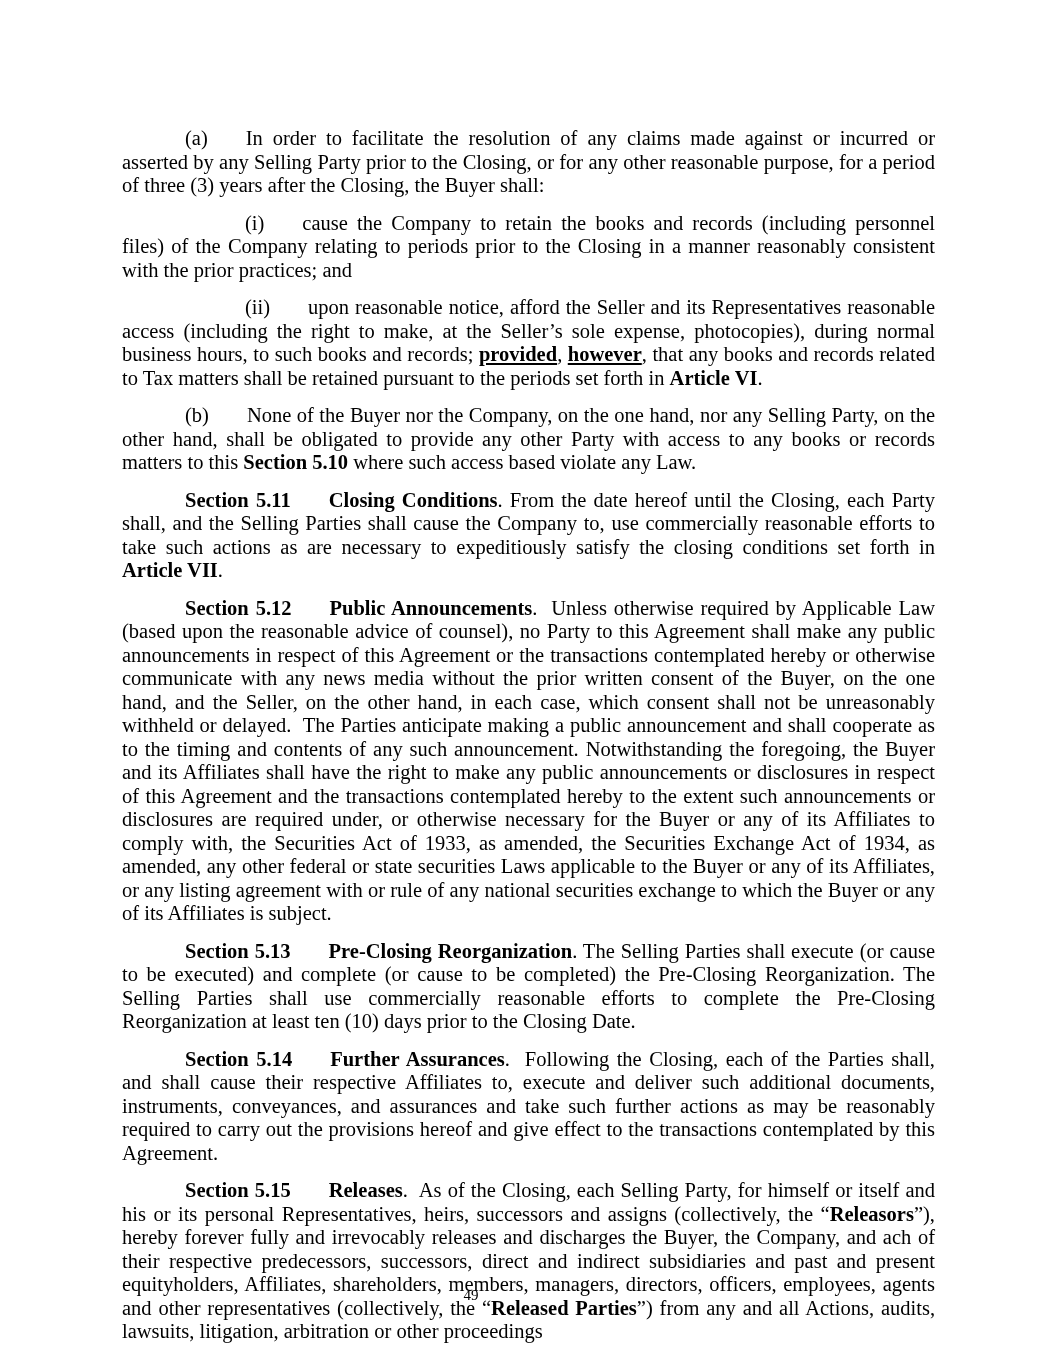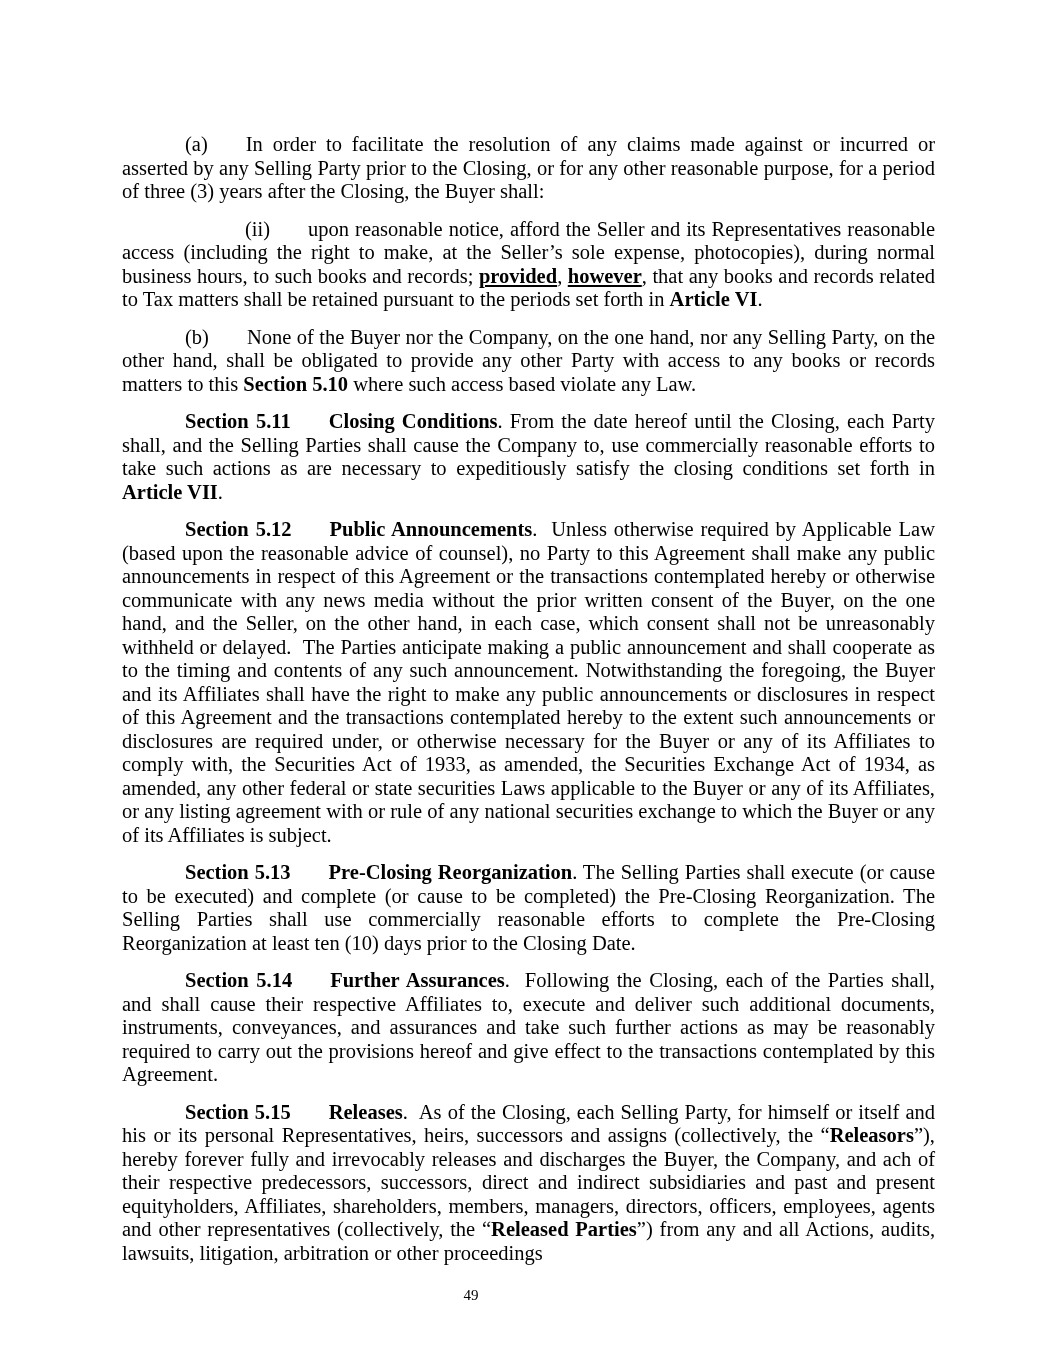--- a/index.html
+++ b/index.html
@@ -14,21 +14,21 @@
   }
   .page {
     position: relative;
     width: 1055px;
     height: 1365px;
     background: #ffffff;
   }
   .content {
     position: absolute;
     left: 122px;
-    top: 133px;
+    top: 127px;
     width: 813px;
   }
   p.para {
     margin: 0 0 14px 0;
     font-size: 20.5px;
     line-height: 23.5px;
     text-align: justify;
     text-justify: inter-word;
   }
   p.indent-1 { text-indent: 63px; }
@@ -45,20 +45,21 @@
     font-size: 15px;
     line-height: 23.5px;
   }
 </style>
 </head>
 <body>
 
 <div class="page">
   <div class="content">
     <p class="para indent-1"><span>(a)</span><span class="tab"></span><span>In order to facilitate the resolution of any claims made against or incurred or asserted by any Selling Party prior to the Closing, or for any other reasonable purpose, for a period of three (3) years after the Closing, the Buyer shall:</span></p>
+    <p class="para indent-2"><span>(i)</span><span class="tab"></span><span>cause the Company to retain the books and records (including personnel files) of the Company relating to periods prior to the Closing in a manner reasonably consistent with the prior practices; and</span></p>
     <p class="para indent-2"><span>(ii)</span><span class="tab"></span><span>upon reasonable notice, afford the Seller and its Representatives reasonable access (including the right to make, at the Seller’s sole expense, photocopies), during normal business hours, to such books and records; </span><span class="u">provided</span><span>, </span><span class="u">however</span><span>, that any books and records related to Tax matters shall be retained pursuant to the periods set forth in </span><span class="b">Article VI</span><span>.</span></p>
     <p class="para indent-1"><span>(b)</span><span class="tab"></span><span>None of the Buyer nor the Company, on the one hand, nor any Selling Party, on the other hand, shall be obligated to provide any other Party with access to any books or records matters to this </span><span class="b">Section 5.10</span><span> where such access based violate any Law.</span></p>
     <p class="para indent-1"><span class="b">Section 5.11</span><span class="tab"></span><span class="b">Closing Conditions</span><span>. From the date hereof until the Closing, each Party shall, and the Selling Parties shall cause the Company to, use commercially reasonable efforts to take such actions as are necessary to expeditiously satisfy the closing conditions set forth in </span><span class="b">Article VII</span><span>.</span></p>
     <p class="para indent-1"><span class="b">Section 5.12</span><span class="tab"></span><span class="b">Public Announcements</span><span>.&nbsp; Unless otherwise required by Applicable Law (based upon the reasonable advice of counsel), no Party to this Agreement shall make any public announcements in respect of this Agreement or the transactions contemplated hereby or otherwise communicate with any news media without the prior written consent of the Buyer, on the one hand, and the Seller, on the other hand, in each case, which consent shall not be unreasonably withheld or delayed.&nbsp; The Parties anticipate making a public announcement and shall cooperate as to the timing and contents of any such announcement. Notwithstanding the foregoing, the Buyer and its Affiliates shall have the right to make any public announcements or disclosures in respect of this Agreement and the transactions contemplated hereby to the extent such announcements or disclosures are required under, or otherwise necessary for the Buyer or any of its Affiliates to comply with, the Securities Act of 1933, as amended, the Securities Exchange Act of 1934, as amended, any other federal or state securities Laws applicable to the Buyer or any of its Affiliates, or any listing agreement with or rule of any national securities exchange to which the Buyer or any of its Affiliates is subject.</span></p>
     <p class="para indent-1"><span class="b">Section 5.13</span><span class="tab"></span><span class="b">Pre-Closing Reorganization</span><span>. The Selling Parties shall execute (or cause to be executed) and complete (or cause to be completed) the Pre-Closing Reorganization. The Selling Parties shall use commercially reasonable efforts to complete the Pre-Closing Reorganization at least ten (10) days prior to the Closing Date.</span></p>
     <p class="para indent-1"><span class="b">Section 5.14</span><span class="tab"></span><span class="b">Further Assurances</span><span>.&nbsp; Following the Closing, each of the Parties shall, and shall cause their respective Affiliates to, execute and deliver such additional documents, instruments, conveyances, and assurances and take such further actions as may be reasonably required to carry out the provisions hereof and give effect to the transactions contemplated by this Agreement.</span></p>
     <p class="para indent-1"><span class="b">Section 5.15</span><span class="tab"></span><span class="b">Releases</span><span>.&nbsp; As of the Closing, each Selling Party, for himself or itself and his or its personal Representatives, heirs, successors and assigns (collectively, the “</span><span class="b">Releasors</span><span>”), hereby forever fully and irrevocably releases and discharges the Buyer, the Company, and ach of their respective predecessors, successors, direct and indirect subsidiaries and past and present equityholders, Affiliates, shareholders, members, managers, directors, officers, employees, agents and other representatives (collectively, the “</span><span class="b">Released Parties</span><span>”) from any and all Actions, audits, lawsuits, litigation, arbitration or other proceedings</span></p>
   </div>
   <div class="footer">49</div>
 </div>

